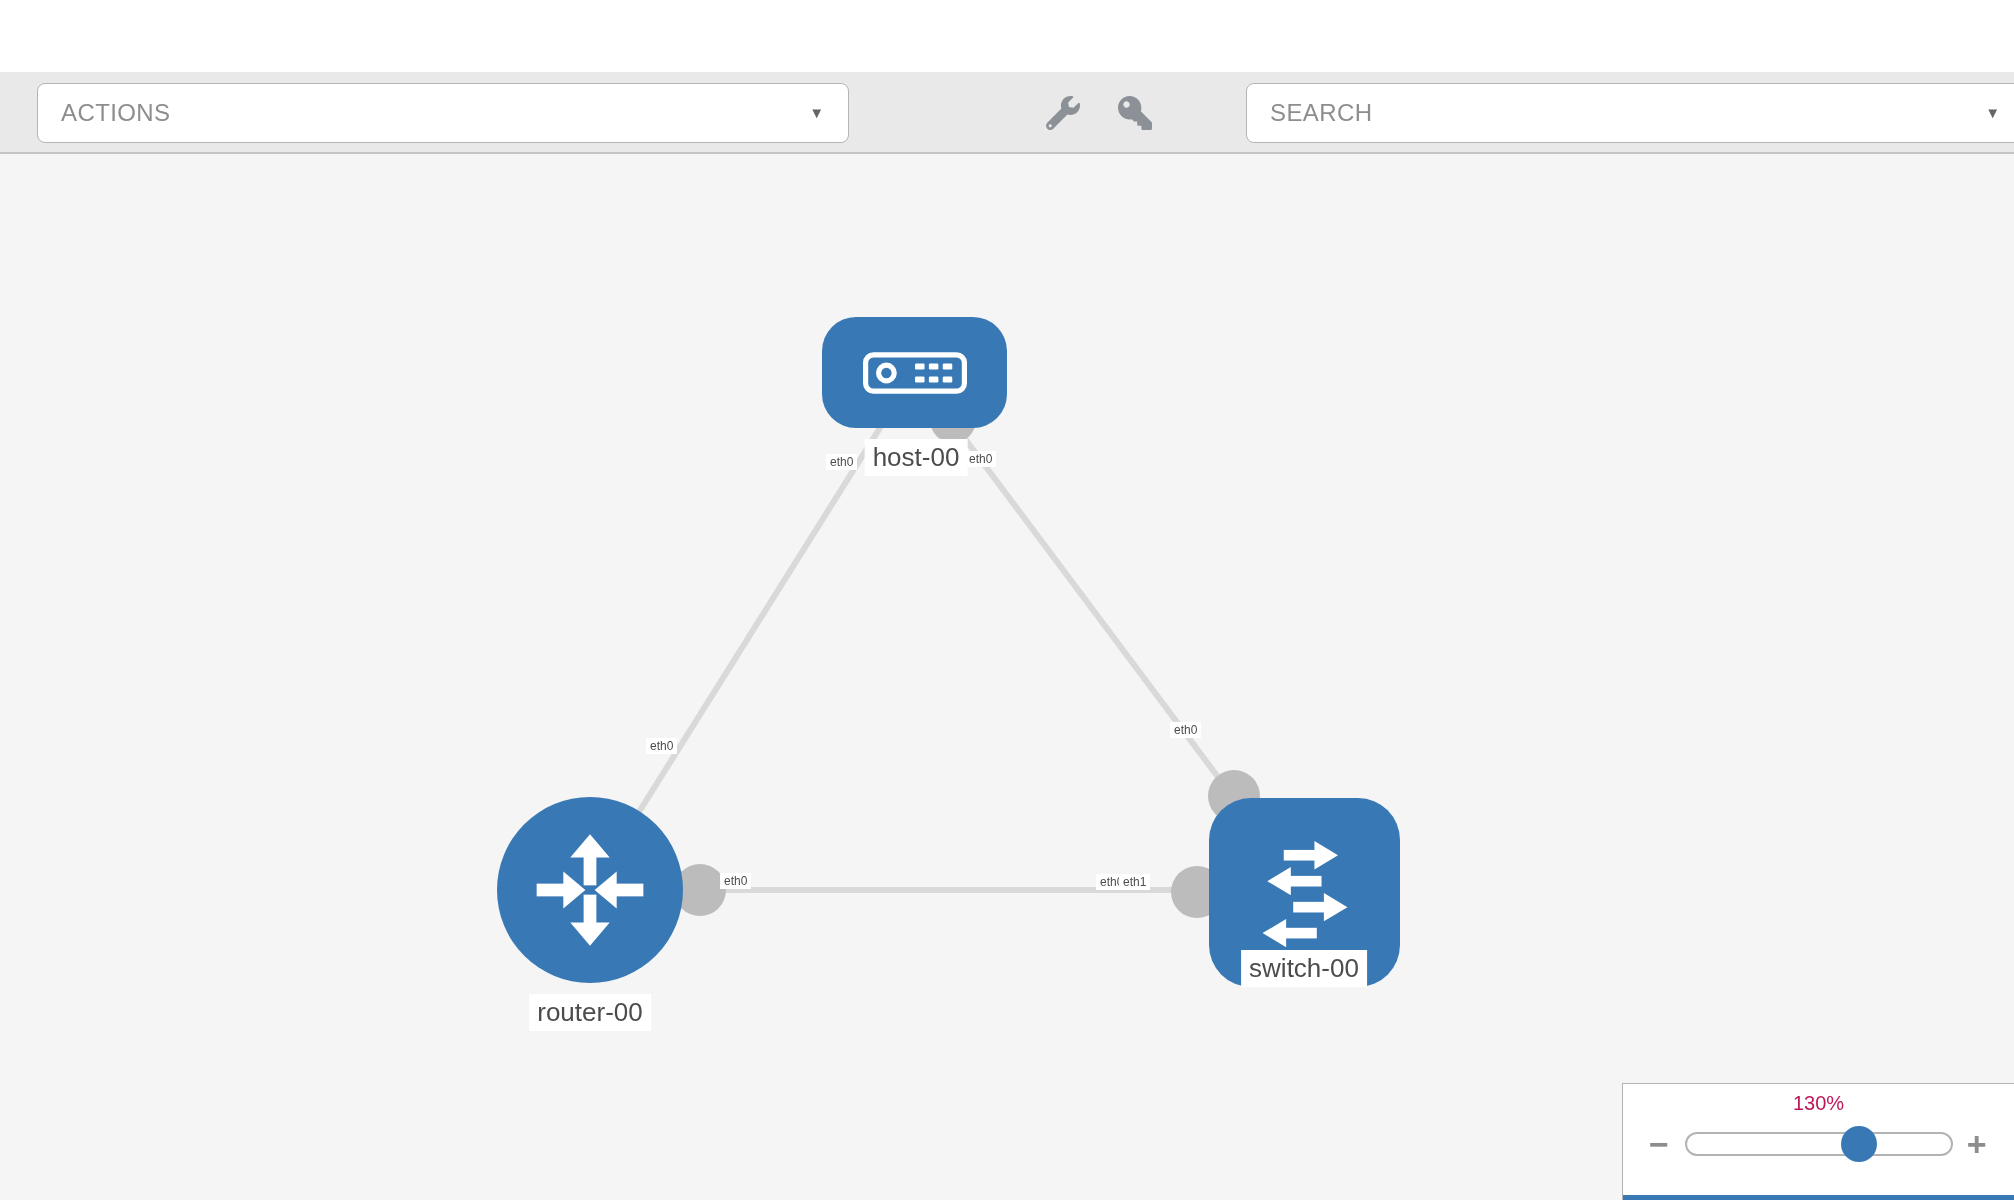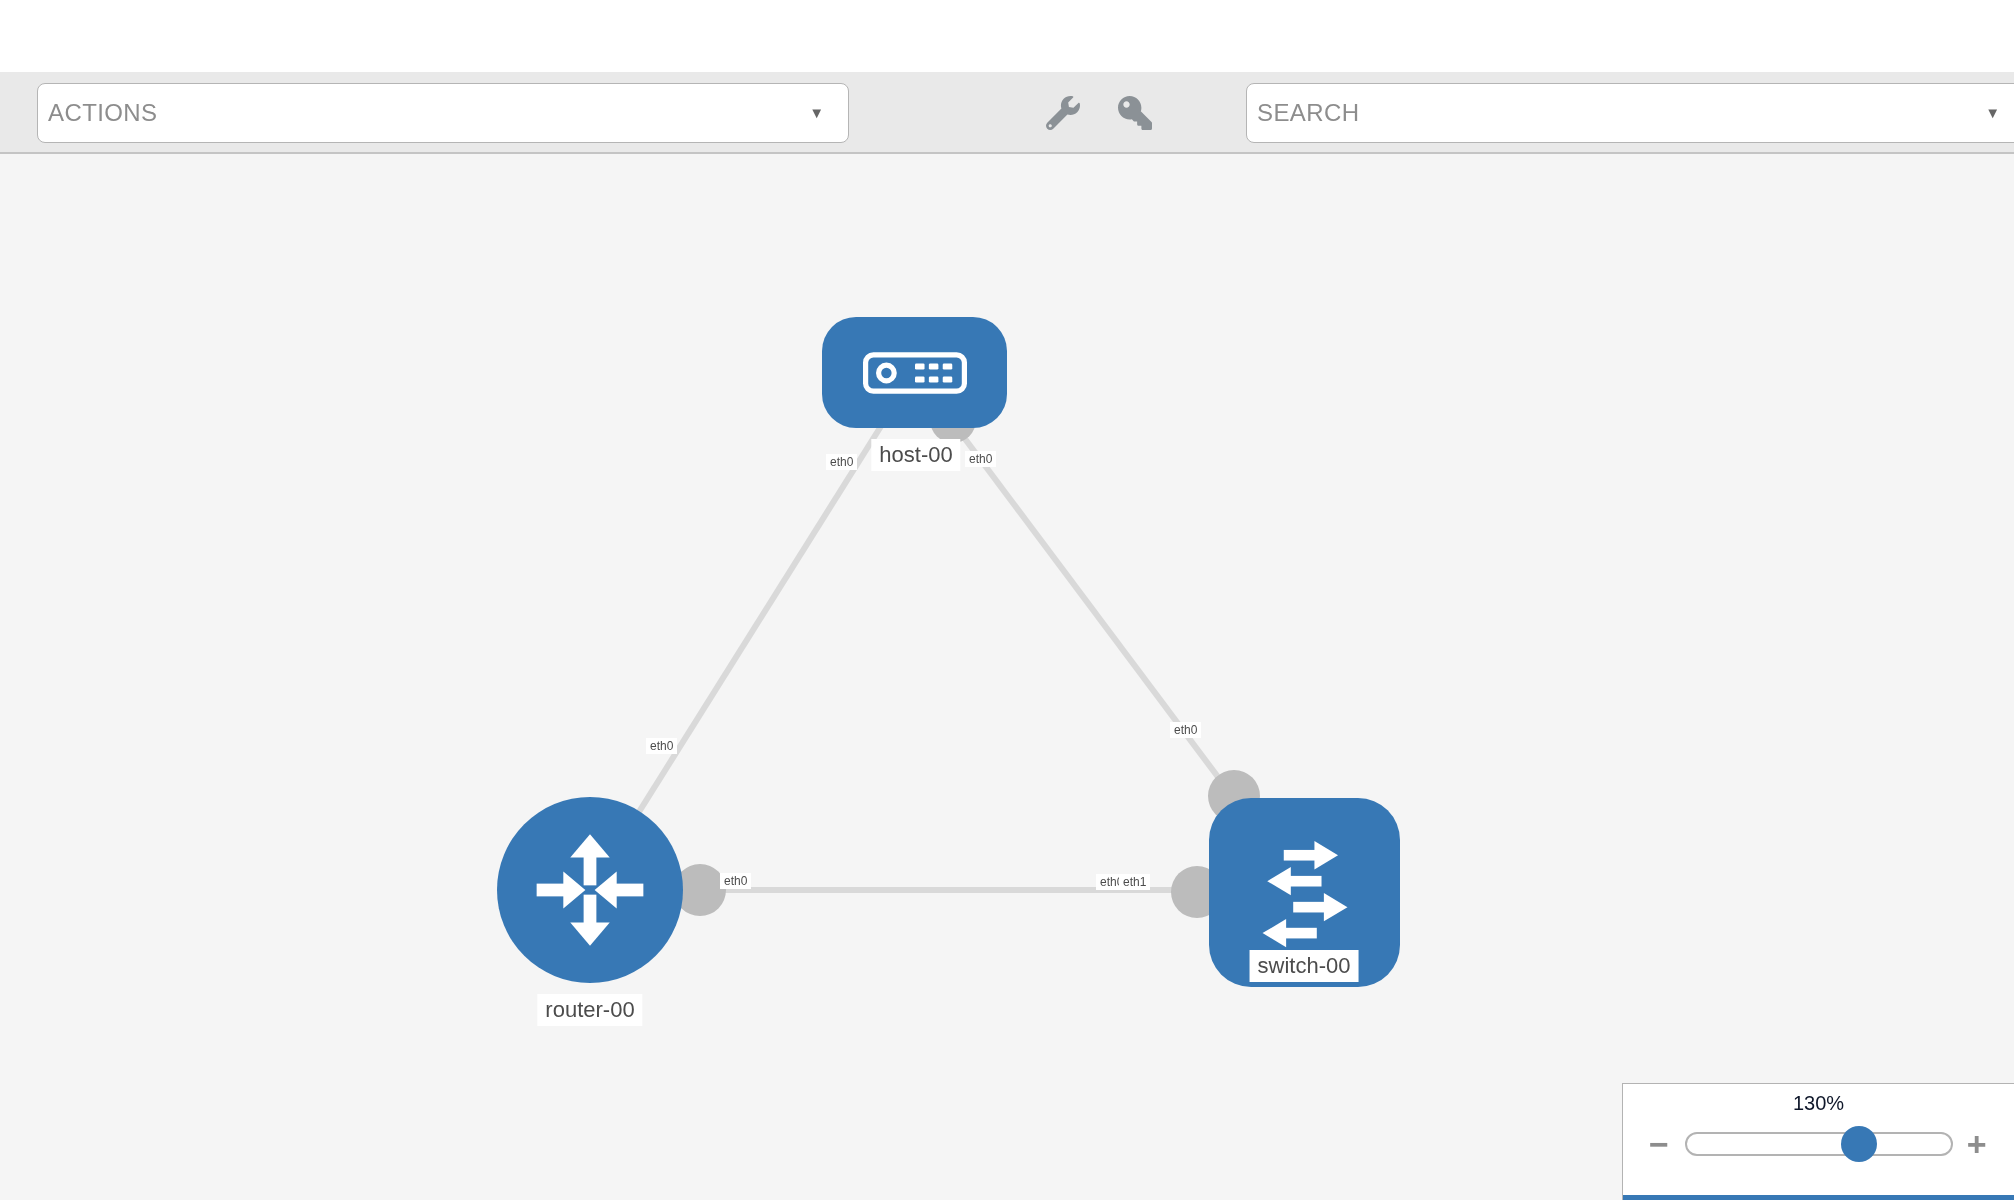--- a/index.html
+++ b/index.html
@@ -15,21 +15,21 @@
     font-size:27px; font-weight:700; color:#5d5d5d; letter-spacing:.2px; }
   .close-btn { position:absolute; left:1940px; top:17px; width:34px; height:34px;
     border-radius:50%; background:#c9c9c9; cursor:pointer;
     display:flex; align-items:center; justify-content:center; }
 
   
   .toolbar { position:absolute; left:0; top:72px; width:2014px; height:82px;
     background:#e9e9e9; border-bottom:2px solid #c4c4c4; }
   .select { position:absolute; top:11px; height:60px; background:#ffffff;
     border:1px solid #b5b5b5; border-radius:8px; cursor:pointer; }
-  .select .sel-label { position:absolute; left:10px; top:0; height:58px; line-height:58px;
+  .select .sel-label { position:absolute; left:23px; top:0; height:58px; line-height:58px;
     font-size:24px; color:#8d8d8d; letter-spacing:.4px; }
   .select .caret { position:absolute; right:24px; top:0; height:58px; line-height:58px;
     font-size:15px; color:#666666; }
   .select.actions { left:37px; width:812px; }
   .select.search  { left:1202px; width:779px;margin-left:44px; }
   .tool-icon { position:absolute; top:24px; width:34px; height:34px; cursor:pointer; }
   .tool-icon.wrench { left:1046px; }
   .tool-icon.key { left:1118px; transform:scaleX(-1); }
 
   
@@ -37,31 +37,31 @@
     background:#f5f5f5; }
   .links-svg { position:absolute; left:0; top:0; }
 
   .node { position:absolute; background:#3778b5; display:flex;
     align-items:center; justify-content:center; cursor:pointer; }
   .node.host   { left:822px;  top:163px; width:185px; height:111px; border-radius:34px; }
   .node.router { left:497px;  top:643px; width:186px; height:186px; border-radius:50%; }
   .node.switch { left:1209px; top:644px; width:191px; height:189px; border-radius:42px; }
 
   .node-label { position:absolute; transform:translateX(-50%); background:#ffffff;
-    color:#4c4c4c; font-size:22px; padding:3px 8px; white-space:nowrap; z-index:5; }
+    color:#4c4c4c; font-size:26px; padding:3px 8px; white-space:nowrap; z-index:5; }
   .if-label { position:absolute; background:#ffffff; color:#4c4c4c;
     font-size:12px; padding:1px 4px; white-space:nowrap; z-index:4; }
   .if-label.under { z-index:3; }
   .if-label.over  { z-index:4; }
 
   
   .zoom-panel { position:absolute; left:1622px; top:929px; width:392px; height:117px;
     background:#ffffff; border-top:1px solid #b3b3b3; border-left:1px solid #b3b3b3; }
   .zoom-level { position:absolute; left:0; top:8px; width:100%; text-align:center;
-    font-size:20px; color:#0f172a; }
+    font-size:20px; color:#be185d; }
   .zoom-row { position:absolute; left:0; top:40px; width:100%; height:40px;
     display:flex; align-items:center; }
   .zoom-btn { font-size:34px; font-weight:700; color:#8d8d8d; line-height:40px;
     cursor:pointer; user-select:none; }
   .zoom-btn.minus { margin-left:26px; }
   .zoom-btn.plus  { margin-left:14px; }
   .zoom-track { position:relative; margin-left:16px; width:268px; height:24px;
     border:2px solid #b3b3b3; border-radius:12px; background:#ffffff; cursor:pointer; }
   .zoom-thumb { position:absolute; left:154px; top:-8px; width:36px; height:36px;
     border-radius:50%; background:#3778b5; cursor:grab; }

